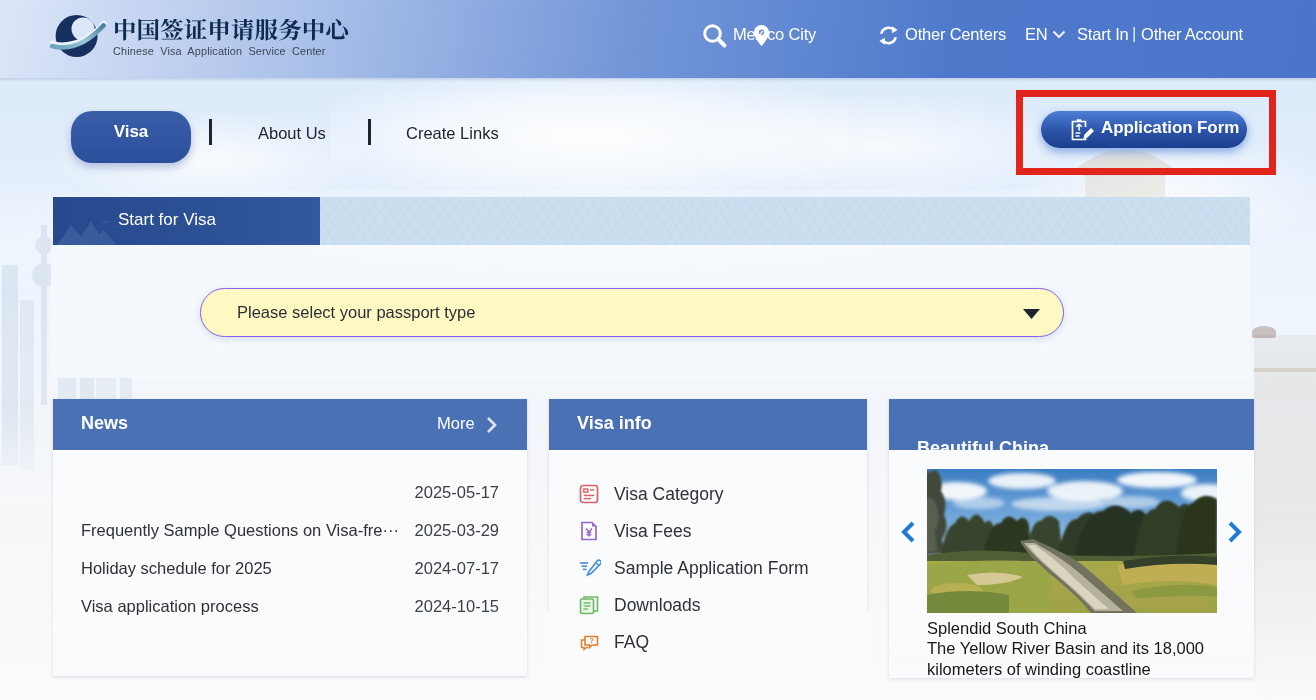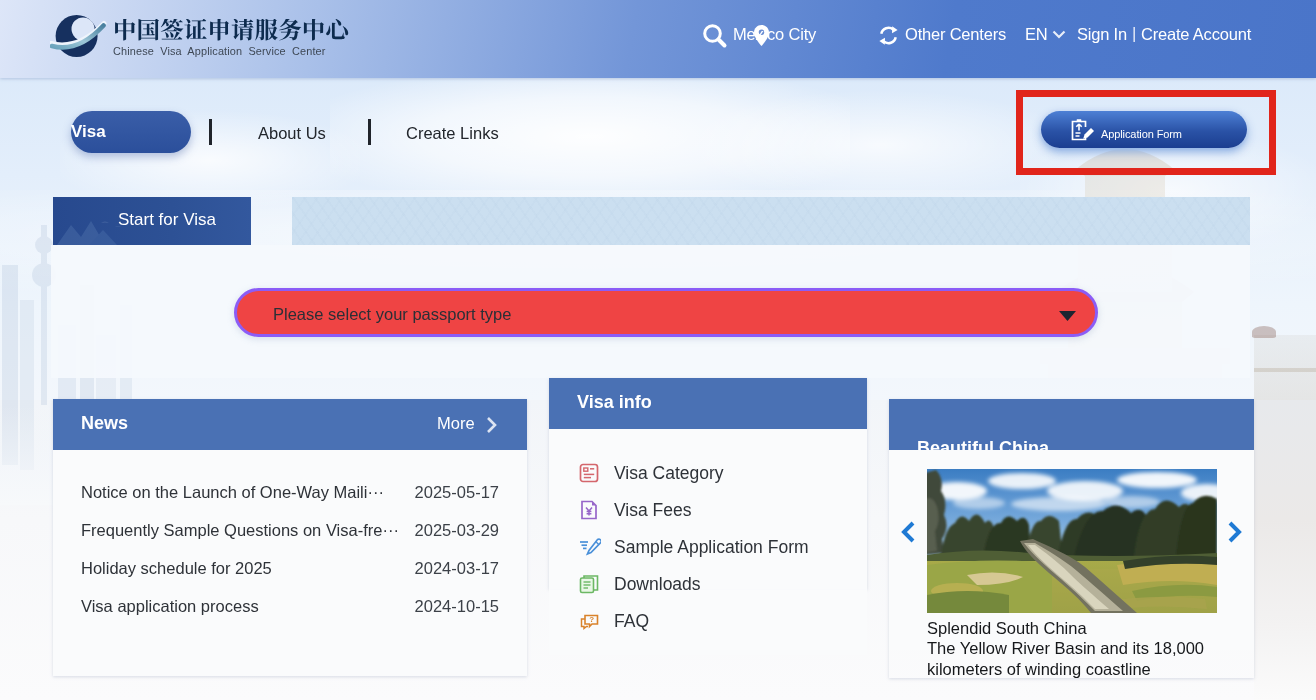--- a/index.html
+++ b/index.html
@@ -109,99 +109,98 @@
       <path d="M17.7 12.2 A7.3 7.3 0 0 1 5.8 16.4"></path>
     </g>
     <path d="M14.2 1.2 L19.6 4.9 L14.0 8.2 Z" fill="#fff"></path>
     <path d="M6.8 19.8 L1.4 16.1 L7.0 12.8 Z" fill="#fff"></path>
   </svg>
   <div class="abs" style="left:905px;top:25px;font-size:16.5px;letter-spacing:-0.2px;color:#fff;">Other Centers</div>
   <div class="abs" style="left:1025px;top:25px;font-size:16.5px;letter-spacing:-0.2px;color:#fff;">EN</div>
   <svg class="abs" style="left:1052px;top:30px;" width="14" height="9" viewBox="0 0 14 9">
     <path d="M1.5 1.5 L7 7 L12.5 1.5" fill="none" stroke="#e8edf8" stroke-width="2.2"></path>
   </svg>
-  <div class="abs" style="left:1077px;top:25px;font-size:16.5px;letter-spacing:-0.2px;color:#fff;">Sign In</div>
+  <div class="abs" style="left:1077px;top:25px;font-size:16.5px;letter-spacing:-0.2px;color:#fff;">Start In</div>
   <div class="abs" style="left:1132px;top:24px;font-size:17px;color:#e6ebf7;">|</div>
-  <div class="abs" style="left:1141px;top:25px;font-size:16.5px;letter-spacing:-0.2px;color:#fff;">Create Account</div>
-</div>
-
-<div class="abs" style="left:71px;top:111px;width:120px;height:42px;border-radius:21px;background:linear-gradient(180deg,#3a5ea8,#2b4f9b);box-shadow:0 4px 8px rgba(60,90,160,0.35);color:#fff;font-size:17px;font-weight:bold;text-align:left;line-height:41px;">Visa</div>
+  <div class="abs" style="left:1141px;top:25px;font-size:16.5px;letter-spacing:-0.2px;color:#fff;">Other Account</div>
+</div>
+
+<div class="abs" style="left:71px;top:111px;width:120px;height:52px;border-radius:21px;background:linear-gradient(180deg,#3a5ea8,#2b4f9b);box-shadow:0 4px 8px rgba(60,90,160,0.35);color:#fff;font-size:17px;font-weight:bold;text-align:center;line-height:41px;">Visa</div>
 <div class="abs" style="left:209px;top:119px;width:2.5px;height:26px;background:#20242b;"></div>
 <div class="abs" style="left:258px;top:124px;font-size:16.5px;color:#22262c;">About Us</div>
 <div class="abs" style="left:368px;top:119px;width:2.5px;height:26px;background:#20242b;"></div>
 <div class="abs" style="left:406px;top:124px;font-size:16.5px;color:#22262c;">Create Links</div>
 
 <div class="abs" style="left:1016px;top:90px;width:260px;height:85px;border:7px solid #e1251b;"></div>
 <div class="abs" style="left:1041px;top:111px;width:206px;height:37px;border-radius:19px;background:linear-gradient(180deg,#4d80d5 0%,#2a52a6 55%,#1b3e90 100%);box-shadow:0 4px 10px rgba(120,160,220,0.85),0 0 0 2.5px rgba(218,232,250,0.55);">
   <svg class="abs" style="left:29px;top:7px;" width="24" height="24" viewBox="0 0 24 24" fill="none" stroke="#fff" stroke-width="1.7">
     <path d="M6.5 3.5 H2.5 V21.5 H15.5 V18"></path>
     <path d="M11.5 3.5 H15.5 V9"></path>
     <path d="M6 3.5 H12 M6.8 2 H11.2" stroke-width="1.5"></path>
     <path d="M9 12.5 V6 M9 6 L6.3 8.7 M9 6 L11.7 8.7" stroke-width="1.6"></path>
     <path d="M5.5 15 H10.5 M5.5 18 H9.5" stroke-width="1.5"></path>
     <path d="M21 10 L14.5 16.5 L13.2 20.8 L17.5 19.5 L24 13 Z" fill="#fff" stroke="none"></path>
   </svg>
-  <div class="abs" style="left:60px;top:17px;font-size:11px;letter-spacing:-0.1px;color:#fff;">Application Form</div>
+  <div class="abs" style="left:60px;top:7px;font-size:17px;letter-spacing:-0.1px;color:#fff;font-weight:bold;">Application Form</div>
 </div>
 
 <div class="abs" style="left:292px;top:197px;width:958px;height:48px;background:#cbdff0;overflow:hidden;">
   <div class="abs" style="left:0;top:0;width:100%;height:100%;background:repeating-linear-gradient(55deg,rgba(178,202,226,0.13) 0 2px,rgba(220,235,246,0.0) 2px 9px),repeating-linear-gradient(-55deg,rgba(178,202,226,0.10) 0 2px,rgba(220,235,246,0.0) 2px 10px);"></div>
 </div>
-<div class="abs" style="left:53px;top:197px;width:198px;height:48px;background:linear-gradient(90deg,#27498e 0%,#2d5195 60%,#33589e 100%);overflow:hidden;">
+<div class="abs" style="left:53px;top:197px;width:267px;height:48px;background:linear-gradient(90deg,#27498e 0%,#2d5195 60%,#33589e 100%);overflow:hidden;">
   <svg class="abs" style="left:4px;top:20px;" width="90" height="28" viewBox="0 0 90 28" opacity="0.15">
     <path d="M0 28 L14 8 L24 20 L34 4 L48 28 Z" fill="#9dc0e4"></path>
     <path d="M32 28 L46 13 L60 28 Z" fill="#8ab1da"></path>
     <path d="M44 6 q4 -3 8 0 q-4 -1 -8 0 Z" fill="#cfe2f2"></path>
     <path d="M58 10 q3 -2 6 0 q-3 -1 -6 0 Z" fill="#cfe2f2"></path>
   </svg>
   <div class="abs" style="left:65px;top:13px;font-size:17px;color:#fff;">Start for Visa</div>
 </div>
 
 <div class="abs" style="left:51px;top:245px;width:1199px;height:133px;background:rgba(245,249,253,0.93);"></div>
-<div class="abs" style="left:234px;top:288px;width:864px;height:49px;border-radius:25px;background:#ef4444;border:3px solid #8b5cf6;box-shadow:0 2px 7px rgba(140,160,190,0.30);">
+<div class="abs" style="left:200px;top:288px;width:864px;height:49px;border-radius:25px;background:#fef9c3;border:1px solid #8b5cf6;box-shadow:0 2px 7px rgba(140,160,190,0.30);">
   <div class="abs" style="left:36px;top:14px;font-size:16.5px;color:#2b2f36;">Please select your passport type</div>
   <svg class="abs" style="left:822px;top:20px;" width="17" height="10" viewBox="0 0 17 10">
       <path d="M0 0 H17 L8.5 10 Z" fill="#1d2430"></path>
     </svg>
 </div>
 
 <div class="abs" style="left:53px;top:399px;width:474px;height:277px;box-shadow:0 1px 3px rgba(170,180,200,0.45);">
   <div class="abs" style="left:0;top:0;width:474px;height:51px;background:#4a71b4;">
     <div class="abs" style="left:28px;top:14px;font-size:18px;font-weight:bold;color:#fff;">News</div>
     <div class="abs" style="left:384px;top:15px;font-size:16.5px;font-weight:normal;color:#fff;">More</div>
     <svg class="abs" style="left:433px;top:17px;" width="11" height="18" viewBox="0 0 11 18">
         <path d="M2 2 L9 9 L2 16" fill="none" stroke="#dce4f2" stroke-width="2.6"></path>
       </svg>
   </div>
   <div class="abs" style="left:0;top:51px;width:474px;height:226px;background:rgba(250,251,252,0.96);">
     <div class="abs news-row" style="top:32px;">
-        <span class="nt">Notice on the Launch of One-Way Maili···</span>
         <span class="nd">2025-05-17</span>
       </div>
     <div class="abs news-row" style="top:70px;">
         <span class="nt">Frequently Sample Questions on Visa-fre···</span>
         <span class="nd">2025-03-29</span>
       </div>
     <div class="abs news-row" style="top:108px;">
         <span class="nt">Holiday schedule for 2025</span>
-        <span class="nd">2024-03-17</span>
+        <span class="nd">2024-07-17</span>
       </div>
     <div class="abs news-row" style="top:146px;">
         <span class="nt">Visa application process</span>
         <span class="nd">2024-10-15</span>
       </div>
   </div>
 </div>
 <style>
   .news-row { left:28px; width:418px; height:24px; }
   .news-row .nt { position:absolute; left:0; top:0.5px; font-size:16.5px; color:#2e3238; white-space:nowrap; }
   .news-row .nd { position:absolute; right:0; top:1px; font-size:16.5px; color:#3c4148; }
 </style>
 
-<div class="abs" style="left:549px;top:378px;width:318px;height:211px;box-shadow:0 1px 3px rgba(170,180,200,0.45);">
+<div class="abs" style="left:549px;top:399px;width:318px;height:211px;box-shadow:0 1px 3px rgba(170,180,200,0.45);">
   <div class="abs" style="left:0;top:0;width:318px;height:51px;background:#4a71b4;">
     <div class="abs" style="left:28px;top:14px;font-size:18px;font-weight:bold;color:#fff;">Visa info</div>
   </div>
   <div class="abs" style="left:0;top:51px;width:318px;height:226px;background:rgba(250,251,252,0.96);">
     <div class="abs vi-row" style="top:33px;">
         <span class="vicon"><svg width="20" height="20" viewBox="0 0 20 20">
             <rect x="1.5" y="1.5" width="17" height="17" rx="2.5" fill="none" stroke="#d4666c" stroke-width="1.7"></rect>
             <rect x="4.8" y="5" width="4" height="3.2" fill="none" stroke="#d4666c" stroke-width="1.4"></rect>
             <line x1="11" y1="5.8" x2="15.2" y2="5.8" stroke="#d4666c" stroke-width="1.5"></line>
             <line x1="4.8" y1="11.4" x2="15.2" y2="11.4" stroke="#d4666c" stroke-width="1.5"></line>

